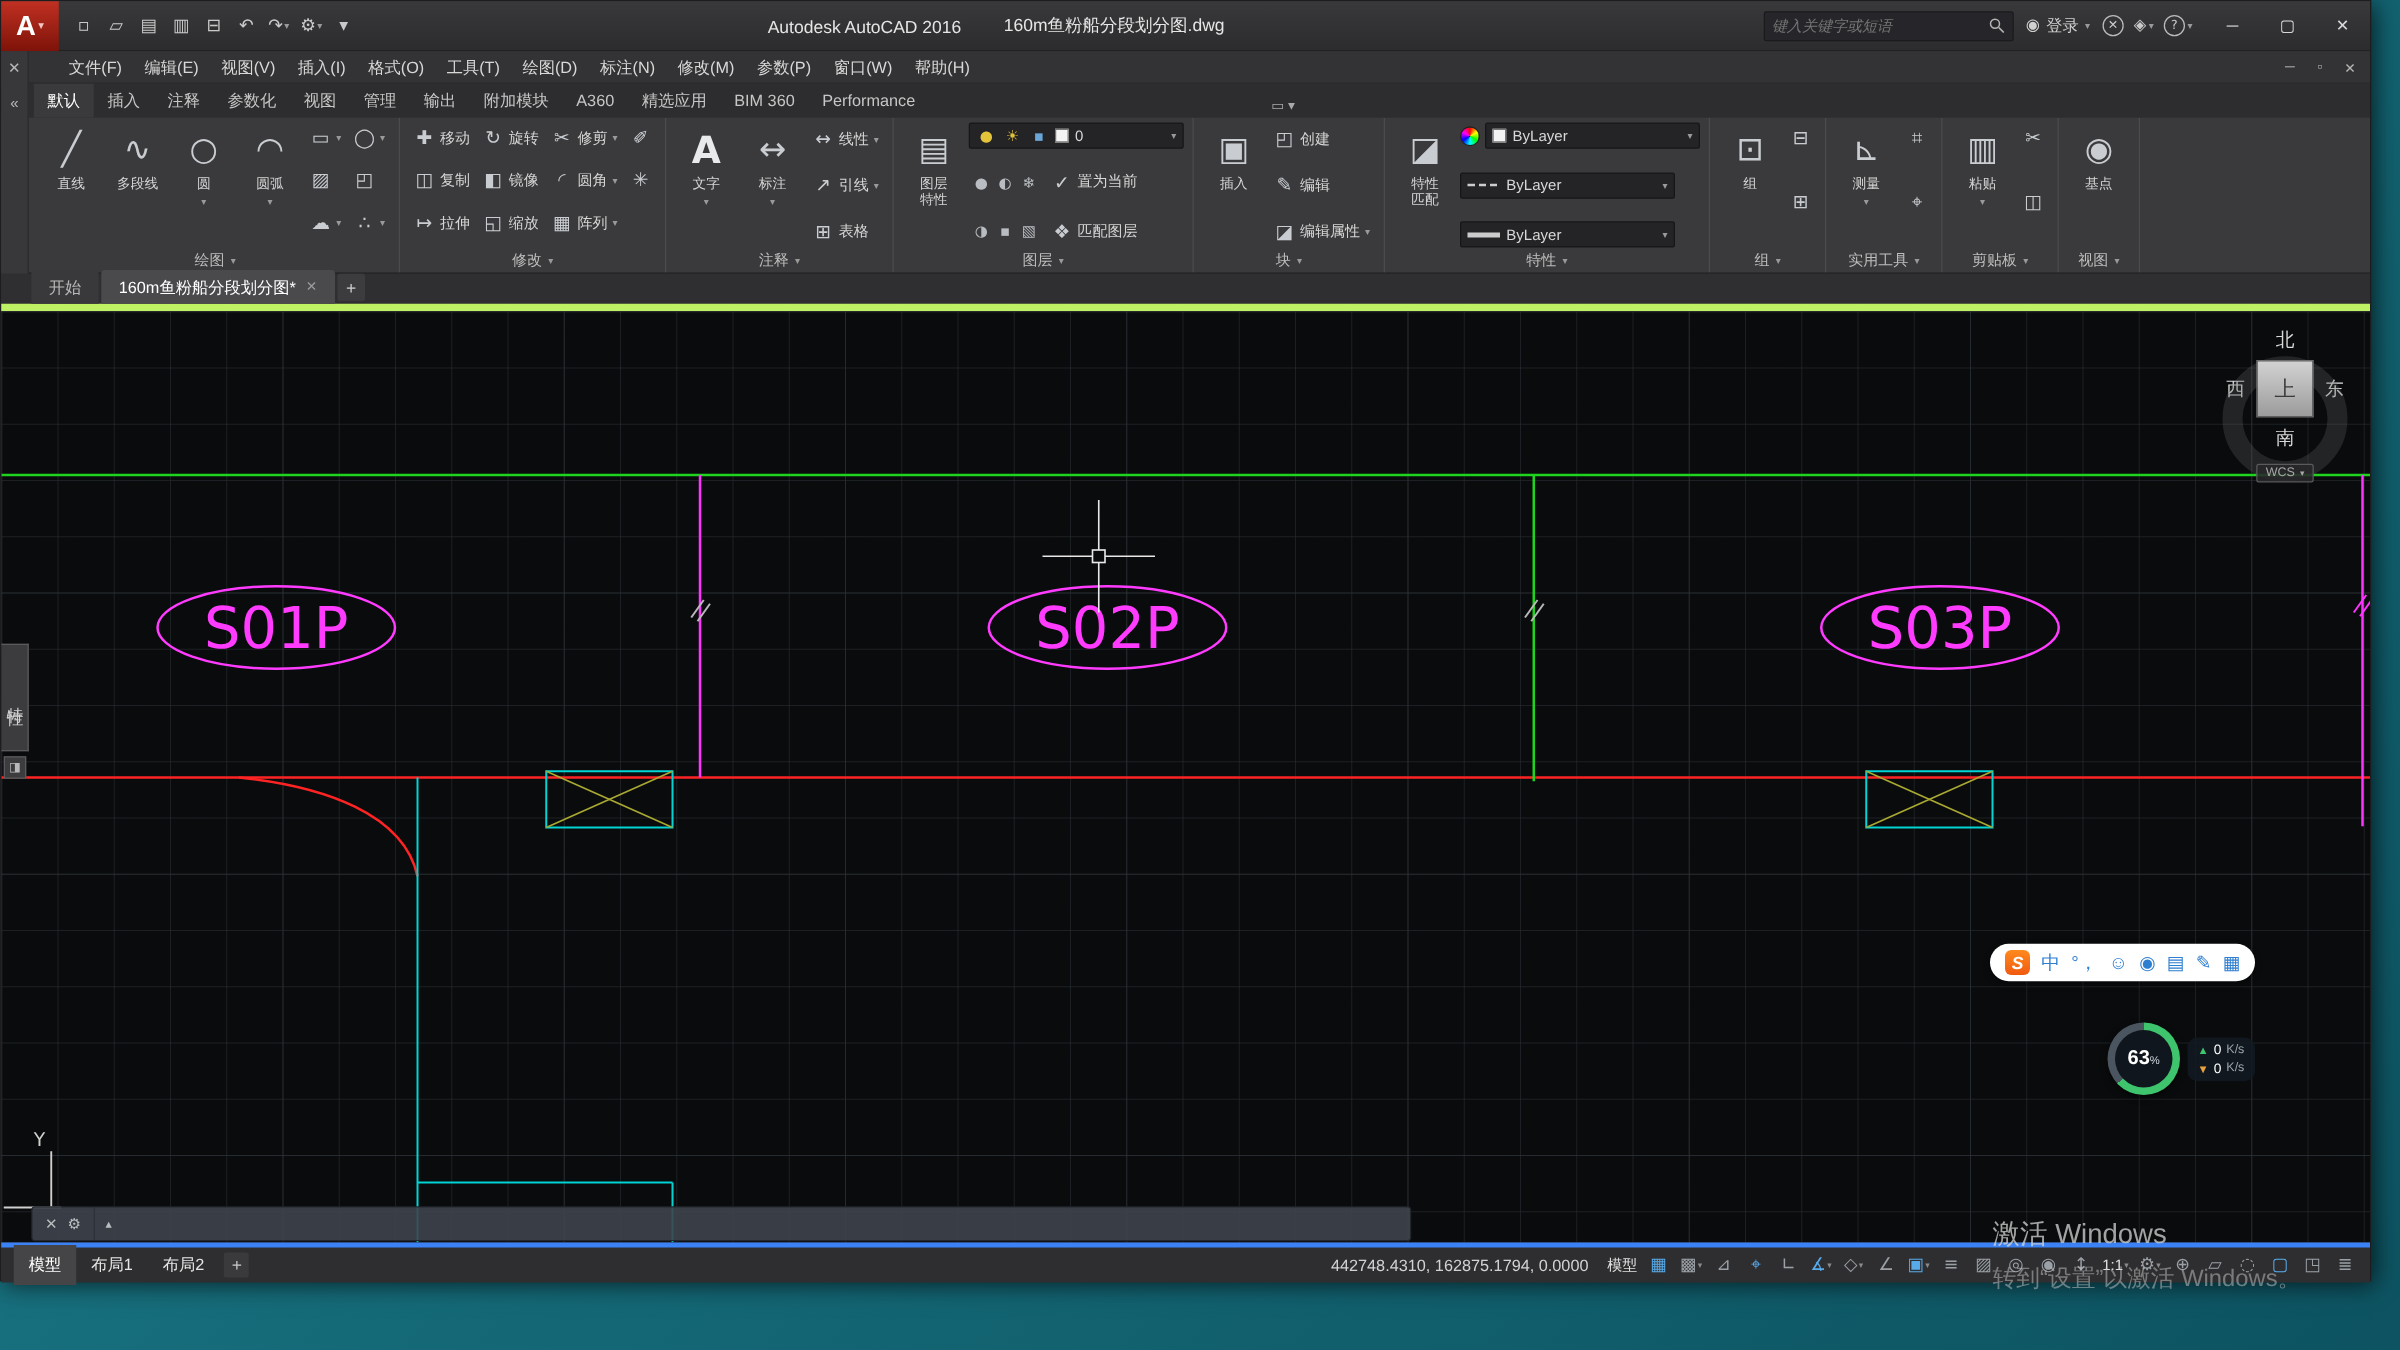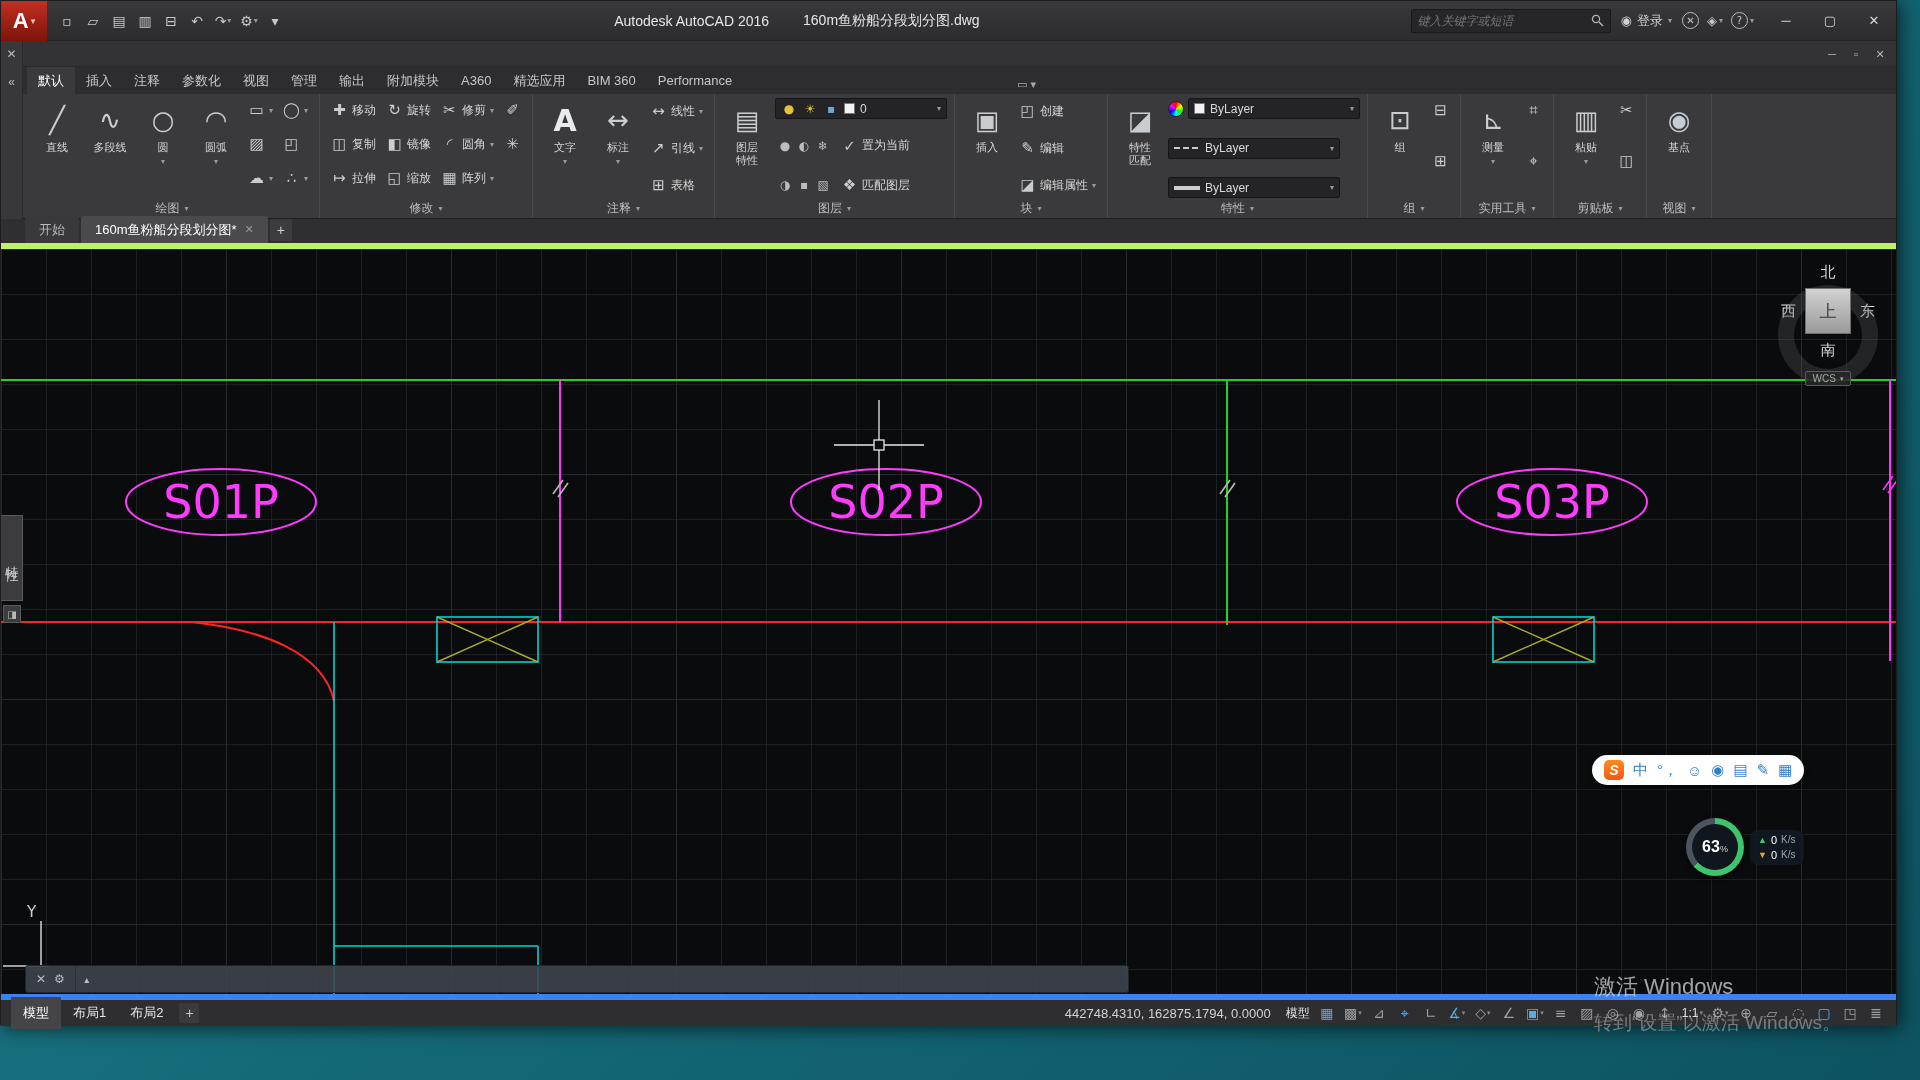--- a/index.html
+++ b/index.html
@@ -117,21 +117,21 @@
                display:flex;align-items:center;justify-content:center;font-size:10px;z-index:3;}
 
   
   .cmdbar{position:absolute;left:24px;top:716px;width:1104px;height:28px;background:rgba(62,68,76,.9);
           border:1px solid #22262c;border-radius:3px;display:flex;align-items:center;z-index:4;}
   .cmd-cap{display:flex;align-items:center;gap:8px;padding:0 10px;border-right:1px solid #2c3138;height:100%;color:#b9bdc1;font-size:12px;}
   .cmdbar input{flex:1;background:transparent;border:none;outline:none;color:#b9bdc1;font-size:14px;padding:0 10px;}
   .cmd-up{width:22px;height:22px;display:flex;align-items:center;justify-content:center;color:#b9bdc1;font-size:10px;margin-right:4px;}
 
   
-  .statusbar{height:32px;background:#2e2e30;display:flex;align-items:center;padding:0 8px 0 10px;border-top:6px solid #3b82f6;position:relative;}
+  .statusbar{height:32px;background:#2e2e30;display:flex;align-items:center;padding:0 8px 0 10px;border-top:4px solid #3b82f6;position:relative;}
   .ltab{padding:0 12px;height:32px;display:flex;align-items:center;color:#e5e5e5;font-size:13px;}
   .ltab.active{background:#454547;color:#fff;}
   .ltab-new{width:20px;height:20px;margin-left:4px;display:flex;align-items:center;justify-content:center;color:#c9c9c9;font-size:14px;background:#3a3a3c;border-radius:2px;}
   .coords{margin-left:auto;color:#d2d2d2;font-size:13px;padding:0 12px;white-space:nowrap;}
   .sicons{display:flex;align-items:center;gap:2px;}
   .sic{min-width:24px;height:24px;display:flex;align-items:center;justify-content:center;gap:1px;color:#9aa0a6;font-size:14px;border-radius:2px;padding:0 3px;}
   .sic.on{color:#58aae8;}
   .sic .dd{font-size:7px;color:#8a8a8a;}
   .sic .txt{font-size:12px;color:#e0e0e0;}
 
@@ -233,20 +233,34 @@
         </div>
     </div>
   </div>
 
   <div class="dockstrip">
     <span>✕</span>
     <span>«</span>
   </div>
 
   <div class="menubar">
+    <div class="menu-items" id="menuitems" style="display:flex;">
+        <span class="menu-item">文件(F)</span>
+        <span class="menu-item">编辑(E)</span>
+        <span class="menu-item">视图(V)</span>
+        <span class="menu-item">插入(I)</span>
+        <span class="menu-item">格式(O)</span>
+        <span class="menu-item">工具(T)</span>
+        <span class="menu-item">绘图(D)</span>
+        <span class="menu-item">标注(N)</span>
+        <span class="menu-item">修改(M)</span>
+        <span class="menu-item">参数(P)</span>
+        <span class="menu-item">窗口(W)</span>
+        <span class="menu-item">帮助(H)</span>
+      </div>
     <div class="docctl" id="docctl">
         <span class="docbtn">─</span>
         <span class="docbtn">▫</span>
         <span class="docbtn">✕</span>
       </div>
   </div>
 
   <div class="ribbontabs" id="ribbontabs">
     <span class="rtab active">默认</span>
       <span class="rtab">插入</span>

